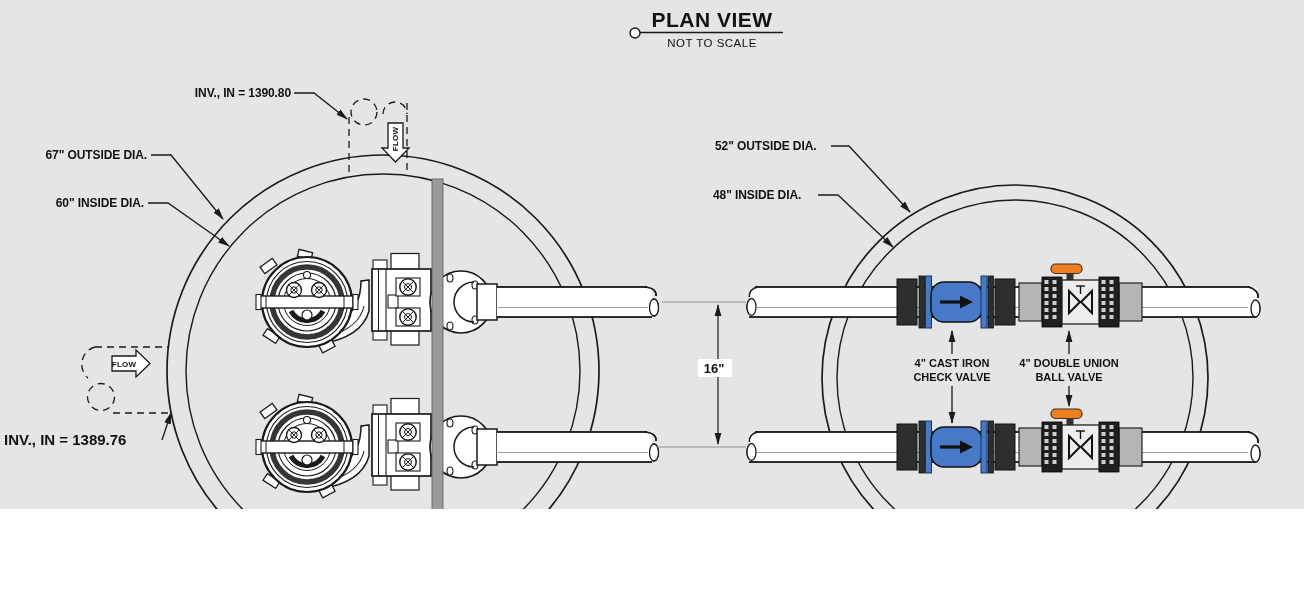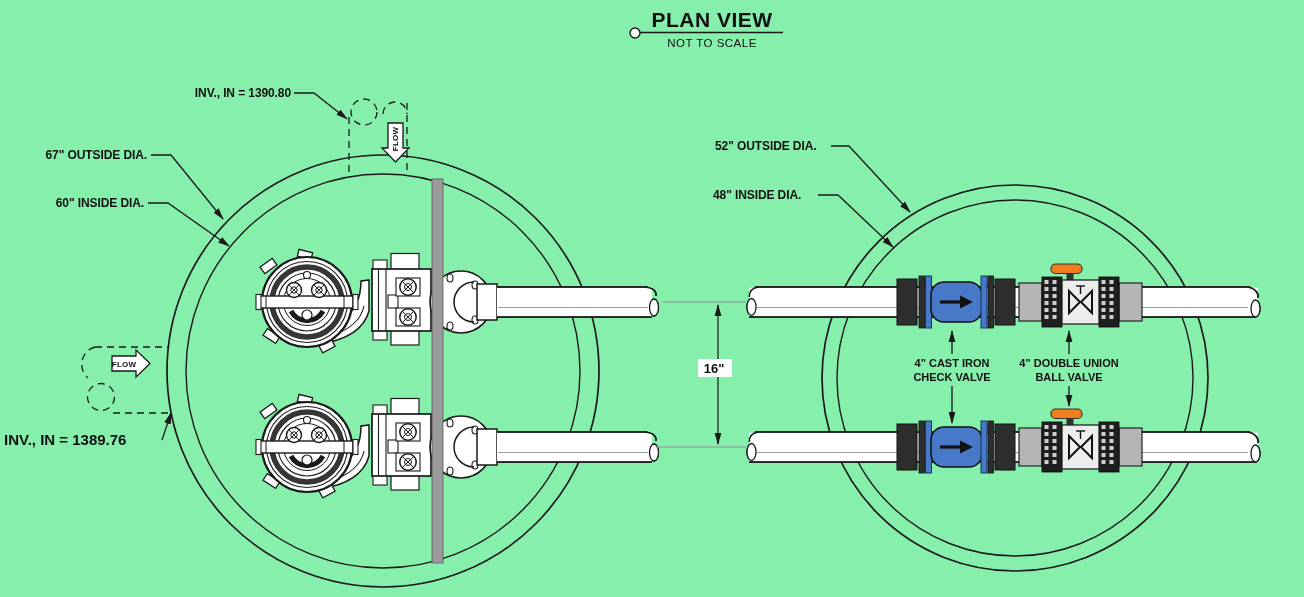--- a/index.html
+++ b/index.html
@@ -1,16 +1,16 @@
 <!DOCTYPE html>
 <html><head>
 <meta charset="utf-8">
 <style>
   html,body{margin:0;padding:0;background:#fff;}
-  #canvas{width:1304px;height:597px;background:#86efac;position:relative;overflow:hidden;}
+  #canvas{width:1304px;height:509px;background:#e5e5e5;position:relative;overflow:hidden;}
   svg{display:block;}
   .wt{fill:#fff;stroke:#1a1a1a;}
   .ln{stroke:#1a1a1a;fill:none;}
   .gray-ln{stroke:#8f8f8f;fill:none;}
   .dash{stroke:#1a1a1a;fill:none;stroke-dasharray:7 5;stroke-width:1.3;}
   .lead{stroke:#1a1a1a;fill:none;stroke-width:1.3;}
   text{font-family:"Liberation Sans",sans-serif;fill:#111;}
   .lbl{font-size:12px;font-weight:bold;letter-spacing:-0.1px;}
   .lbl-lg{font-size:15px;font-weight:bold;}
   .call{font-size:11px;font-weight:bold;}

